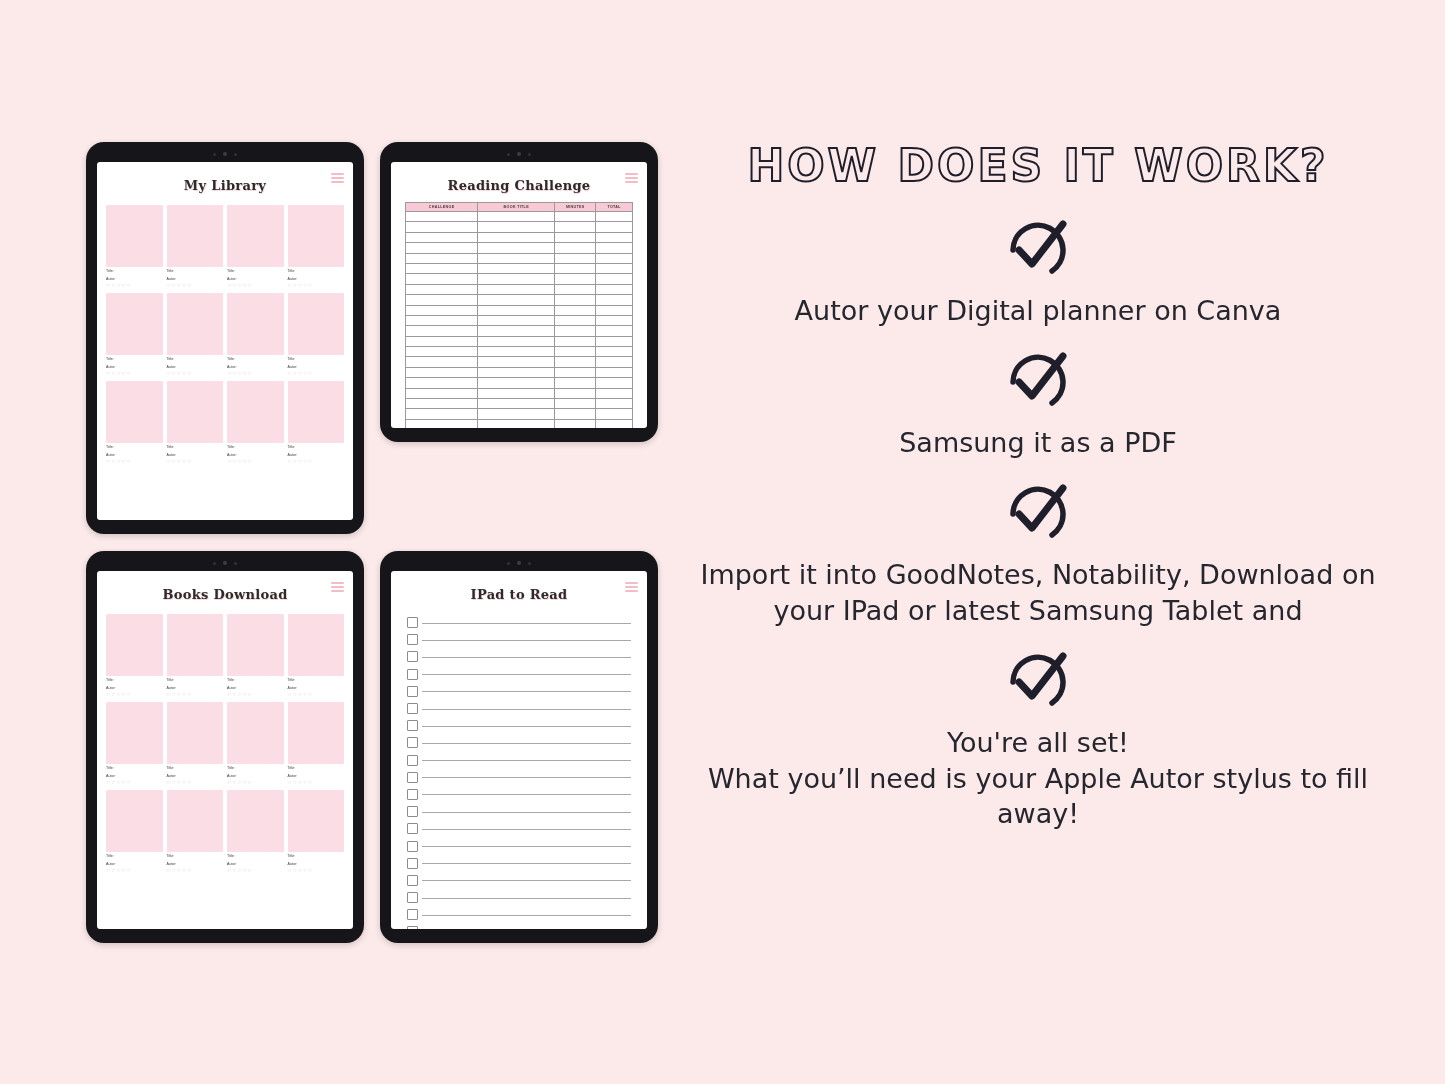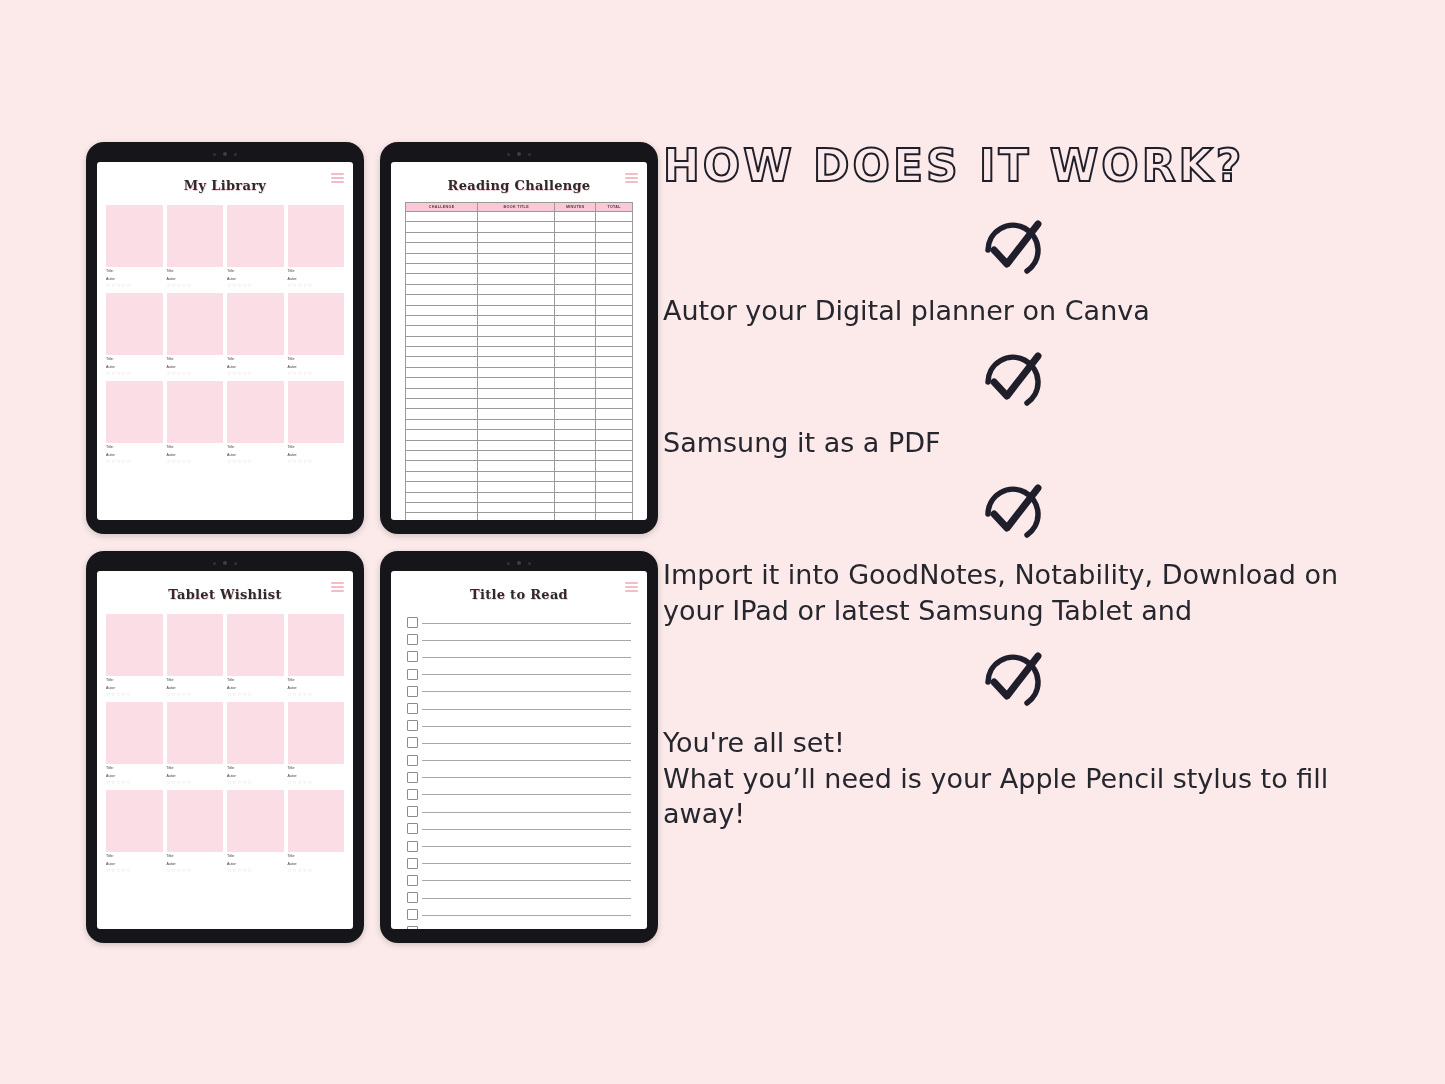--- a/index.html
+++ b/index.html
@@ -25,21 +25,21 @@
   }
   .tablet {
     position: absolute;
     background: #16161a;
     border-radius: 18px;
     box-shadow: 0 2px 6px rgba(0,0,0,.18);
     padding: 27px 11px 14px 11px;
     box-sizing: border-box;
   }
   .tablet.tl { left: 6px;   top: 6px;   width: 278px; height: 392px; }
-  .tablet.tr { left: 300px; top: 6px;   width: 278px; height: 392px; }
+  .tablet.tr { left: 300px; top: 6px;   width: 278px; height: 300px; }
   .tablet.bl { left: 6px;   top: 415px; width: 278px; height: 392px; }
   .tablet.br { left: 300px; top: 415px; width: 278px; height: 392px; }
 
   .cam-row {
     position: absolute;
     top: 9px;
     left: 0;
     width: 100%;
     display: flex;
     justify-content: center;
@@ -159,24 +159,24 @@
   }
   .ruleline {
     flex: 1 1 auto;
     border-bottom: 0.8px solid #a8a8a8;
     height: 1px;
   }
 
   
   #right {
     position: absolute;
-    left: 663px;
+    left: 688px;
     top: 140px;
     width: 700px;
-    text-align: left;
+    text-align: center;
   }
   #headline {
     font-family: "DejaVu Sans", sans-serif;
     font-weight: bold;
     font-size: 44px;
     letter-spacing: 3px;
     color: #fceaea;
     -webkit-text-stroke: 2px #1f1f2b;
     margin: 0 0 28px 0;
   }
@@ -504,21 +504,21 @@
       <span class="cam-dot small"></span>
       <span class="cam-dot"></span>
       <span class="cam-dot small"></span>
     </div>
     <div class="screen">
       <div class="hamb">
           <i></i>
           <i></i>
           <i></i>
         </div>
-      <div class="pg-title">Tablet Wishlist</div>
+      <div class="pg-title">Books Download</div>
       <div class="lib-grid">
         <div class="lib-cell">
             <div class="cover"></div>
             <div class="meta">Title:</div>
             <div class="meta">Autor:</div>
             <div class="stars">☆☆☆☆☆</div>
           </div>
         <div class="lib-cell">
             <div class="cover"></div>
             <div class="meta">Title:</div>
@@ -596,21 +596,21 @@
       <span class="cam-dot small"></span>
       <span class="cam-dot"></span>
       <span class="cam-dot small"></span>
     </div>
     <div class="screen">
       <div class="hamb">
           <i></i>
           <i></i>
           <i></i>
         </div>
-      <div class="pg-title">Title to Read</div>
+      <div class="pg-title">IPad to Read</div>
       <div class="lines" id="checklist-body">
           <div class="line-row">
             <div class="chk"></div>
             <div class="ruleline"></div>
           </div>
           <div class="line-row">
             <div class="chk"></div>
             <div class="ruleline"></div>
           </div>
           <div class="line-row">
@@ -713,14 +713,14 @@
   </span>
   <div class="step-text big">Import it into GoodNotes, Notability, Download on your IPad or latest Samsung Tablet and</div>
 
   <span>
     <svg class="check" width="66" height="62" viewBox="0 0 66 62" aria-hidden="true">
       <path d="M8 31 A25 25 0 1 1 47 52" fill="none" stroke="#1f1f2b" stroke-width="5.5" stroke-linecap="round"></path>
       <path d="M14 31 L27 45 L58 5" fill="none" stroke="#1f1f2b" stroke-width="7" stroke-linecap="round" stroke-linejoin="round"></path>
     </svg>
   </span>
   <div class="step-text" style="white-space:pre-line">You're all set!
-What you’ll need is your Apple Pencil stylus to fill away!</div>
+What you’ll need is your Apple Autor stylus to fill away!</div>
 </div>
 
 </body></html>

